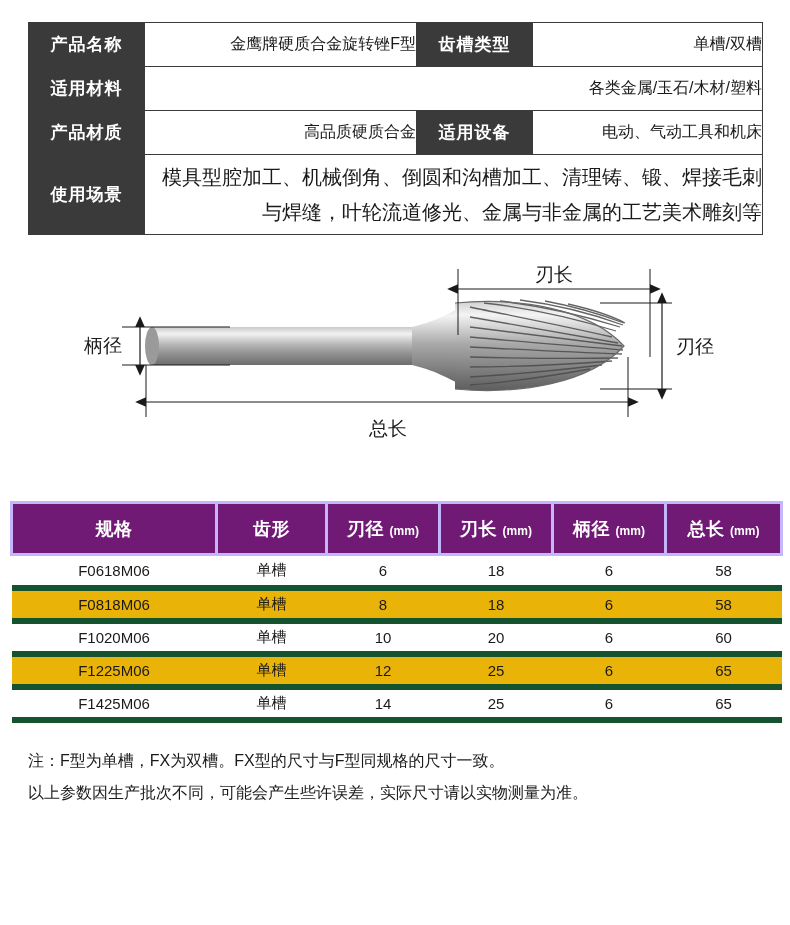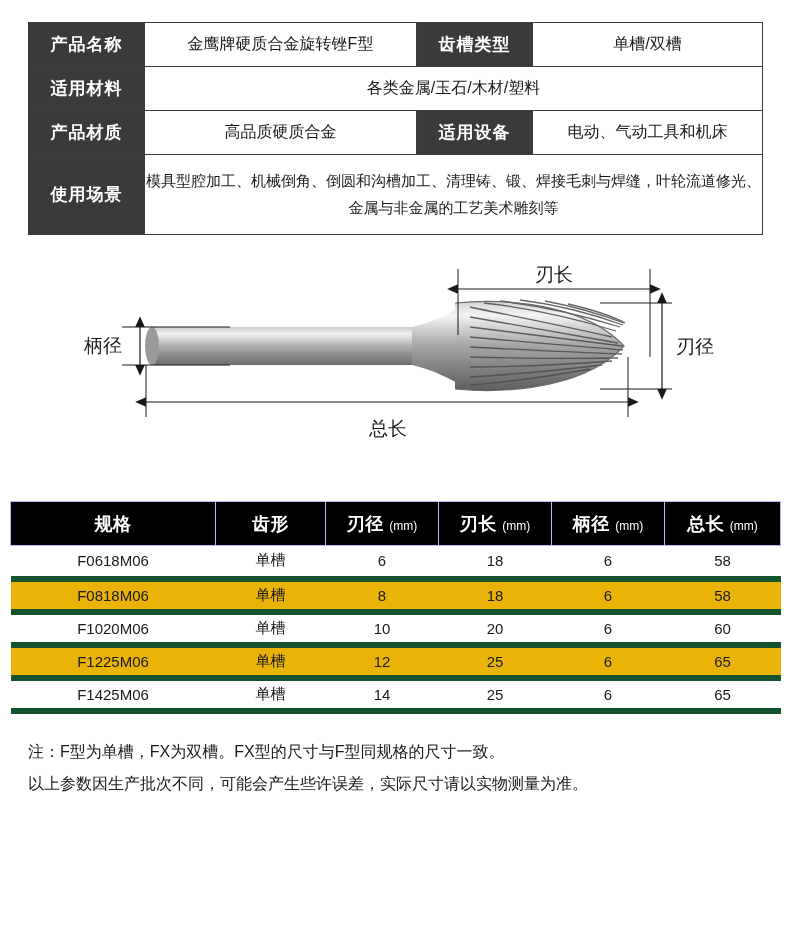--- a/index.html
+++ b/index.html
@@ -33,23 +33,23 @@
     letter-spacing: 1px;
     height: 44px;
     white-space: nowrap;
   }
   .spec-value {
     background: #ffffff;
     color: #1a1a1a;
     font-size: 16px;
     padding: 8px 14px;
     line-height: 1.55;
-    text-align: center;
-  }
-  .spec-value.tall { line-height: 1.75; font-size: 15px; margin-top: 17px; }
+    text-align: right;
+  }
+  .spec-value.tall { line-height: 1.75; font-size: 20px; margin-top: 17px; }
   .row-h { height: 44px; }
   .row-h2 { height: 80px; }
 
   
   .diagram {
     position: relative;
     width: 790px;
     height: 230px;
     margin-top: 22px;
   }
@@ -61,31 +61,31 @@
   }
 
   
   .size-table {
     margin: 14px 10px 0 10px;
     width: 770px;
     border-collapse: collapse;
     table-layout: fixed;
   }
   .size-table th {
-    background: #000000;
+    background: #701a75;
     color: #ffffff;
     font-size: 18px;
     font-weight: bold;
-    height: 44px;
-    border: 1px solid #c4b5fd;
+    height: 52px;
+    border: 3px solid #c4b5fd;
     letter-spacing: 0.5px;
   }
   .size-table th .unit {
     font-size: 12px;
-    font-weight: normal;
+    font-weight: bold;
     letter-spacing: 0;
   }
   .size-table td {
     height: 33px;
     font-size: 15px;
     text-align: center;
     border-bottom: 6px solid #14532d;
     color: #1a1a1a;
   }
   .size-table tr.odd td { background: #ffffff; }

